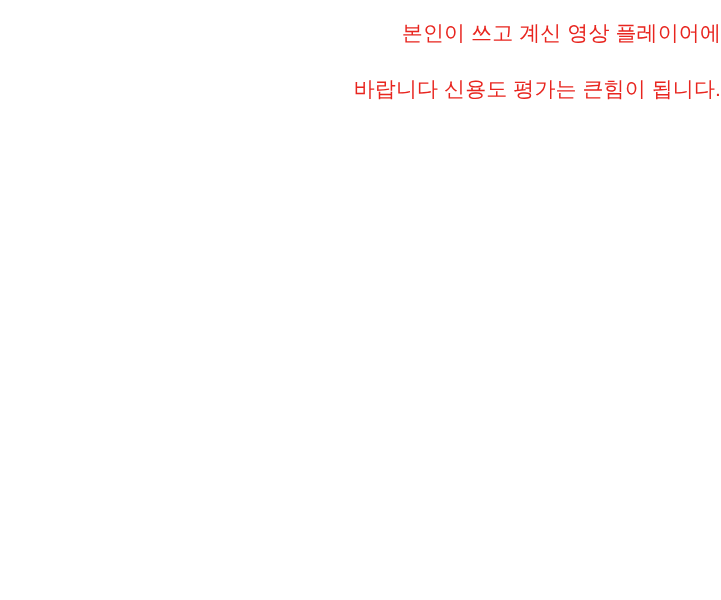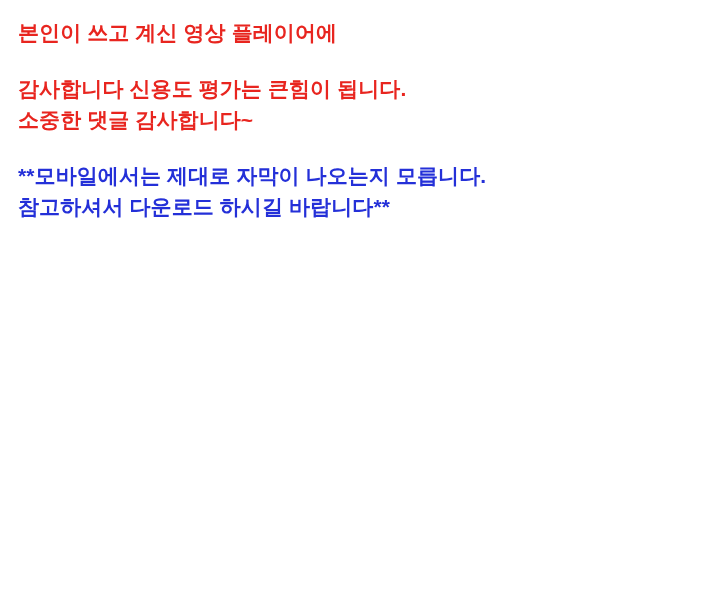--- a/index.html
+++ b/index.html
@@ -18,24 +18,25 @@
     width: 721px;
     height: 600px;
     padding: 18px 0 0 18px;
     box-sizing: border-box;
   }
   .block {
     margin: 0 0 26px 0;
   }
   .line {
     font-size: 21px;
-    font-weight: bold;
+    font-weight: normal;
     line-height: 1.45;
     white-space: pre;
     letter-spacing: 0.1px;
+    text-align: right;
   }
   .red {
     color: #e8251f;
   }
   .blue {
     color: #2430d8;
   }
 </style>
 </head>
 <body>
@@ -43,22 +44,17 @@
 <div class="page">
 
   <div class="block">
     <div class="line red">본인이 쓰고 계신 영상 플레이어에</div>
   </div>
 
   <div class="block">
   </div>
 
   <div class="block">
-    <div class="line red">감사합니다 신용도 평가는 큰힘이 됩니다.</div>
-    <div class="line red">소중한 댓글 감사합니다~</div>
+    <div class="line red">바랍니다 신용도 평가는 큰힘이 됩니다.</div>
   </div>
 
-  <div class="block">
-    <div class="line blue">**모바일에서는 제대로 자막이 나오는지 모릅니다.</div>
-    <div class="line blue">참고하셔서 다운로드 하시길 바랍니다**</div>
-  </div>
 
 </div>
 
 </body></html>

